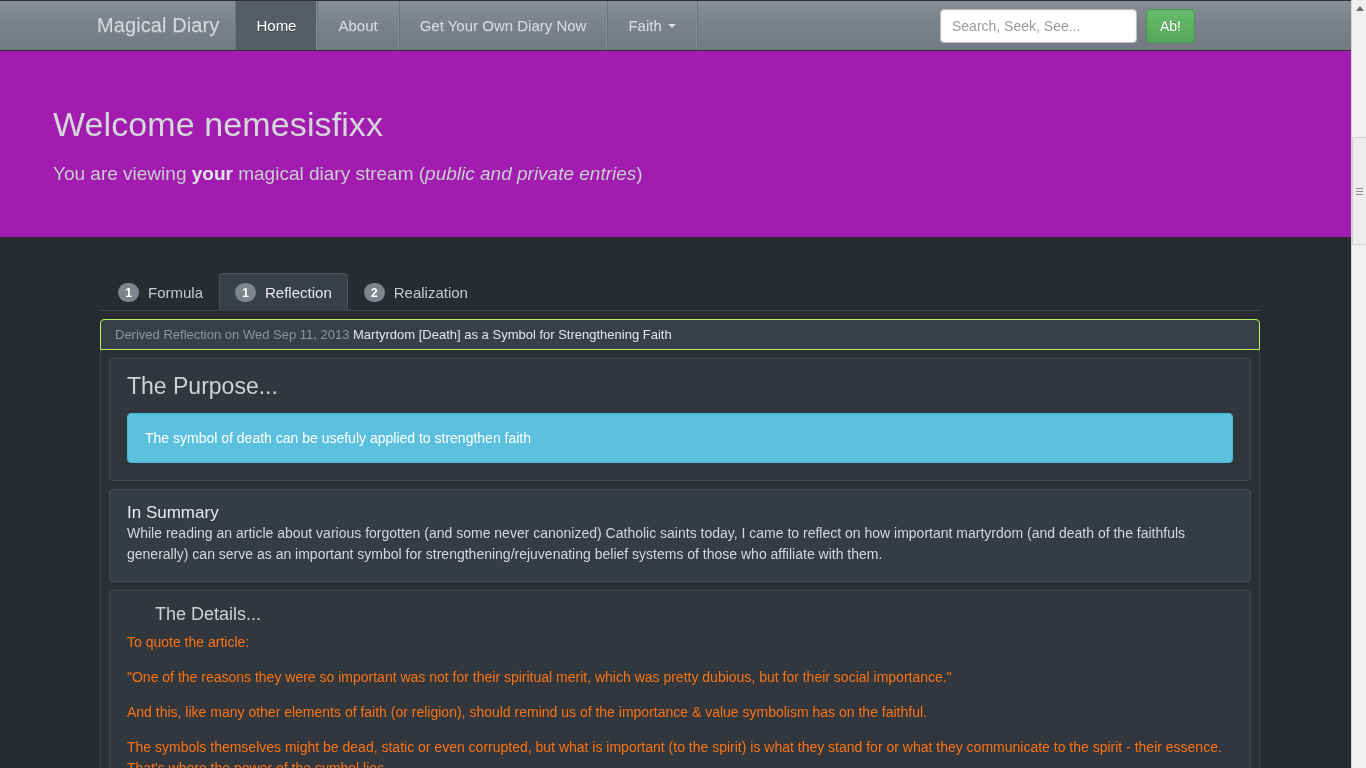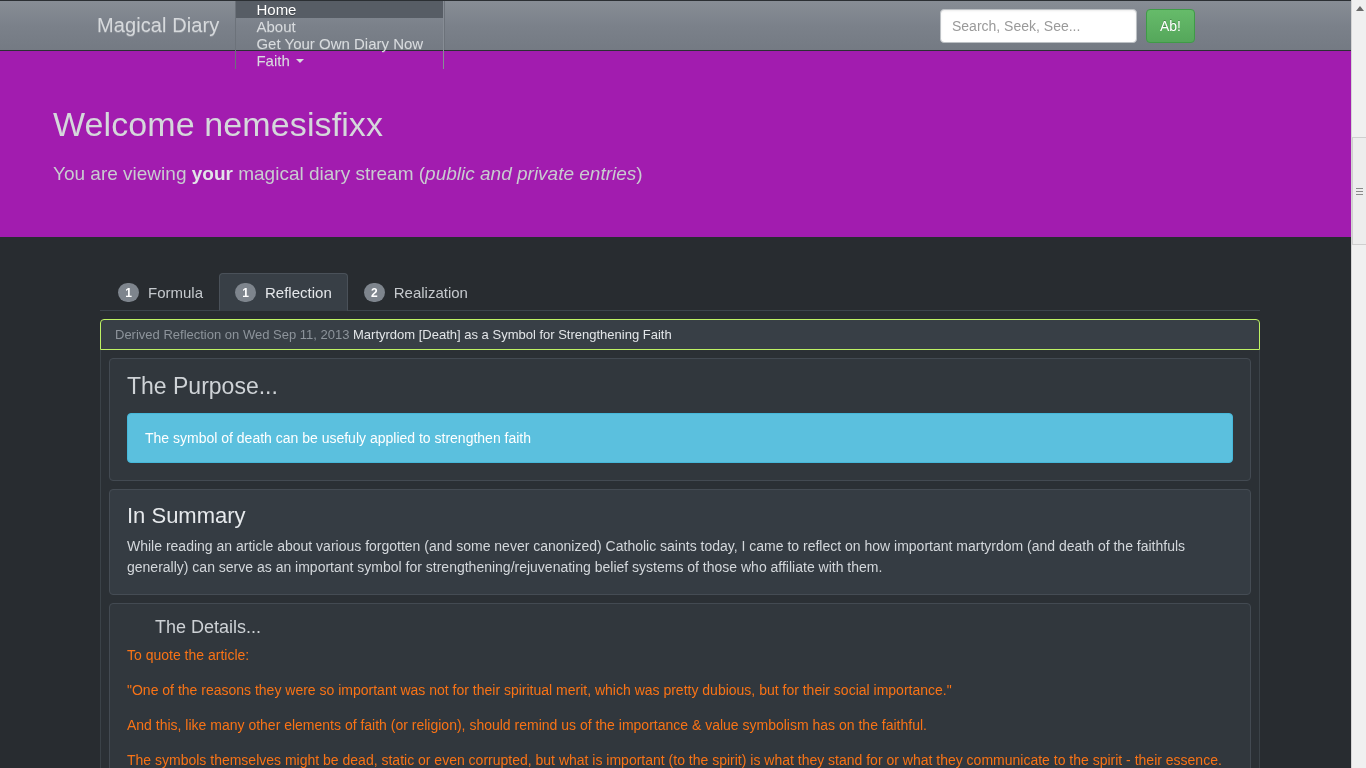--- a/index.html
+++ b/index.html
@@ -35,21 +35,21 @@
     display: flex;
     align-items: center;
     padding: 0 16px 0 97px;
     font-size: 20px;
     color: #d6d9dc;
     text-shadow: 0 1px 0 rgba(255,255,255,0.18);
     letter-spacing: 0.1px;
     white-space: nowrap;
   }
 
-  .nav-links { display: flex; align-items: stretch; flex-direction: column; }
+  .nav-links { display: flex; align-items: stretch; }
 
   .nav-link {
     display: flex;
     align-items: center;
     padding: 0 20px;
     font-size: 15px;
     color: #d8dbde;
     text-shadow: 0 1px 0 rgba(255,255,255,0.15);
     border-right: 1px solid #878d95;
     border-left: 1px solid #6c727a;
@@ -223,24 +223,24 @@
     color: #ffffff;
     font-size: 14px;
   }
 
   .panel-summary {
     padding: 13px 17px 16px 17px;
     background: #353c43;
     border-color: #454c54;
   }
   .summary-title {
-    font-size: 22px;
+    font-size: 17px;
     color: #e6e9ec;
     font-weight: normal;
-    margin-bottom: 7px;
+    margin-bottom: 0;
   }
   .summary-text {
     font-size: 14px;
     color: #d3d7db;
     line-height: 1.48;
   }
 
   .panel-details { padding: 13px 17px 18px 17px; }
   .details-title {
     font-size: 18px;

